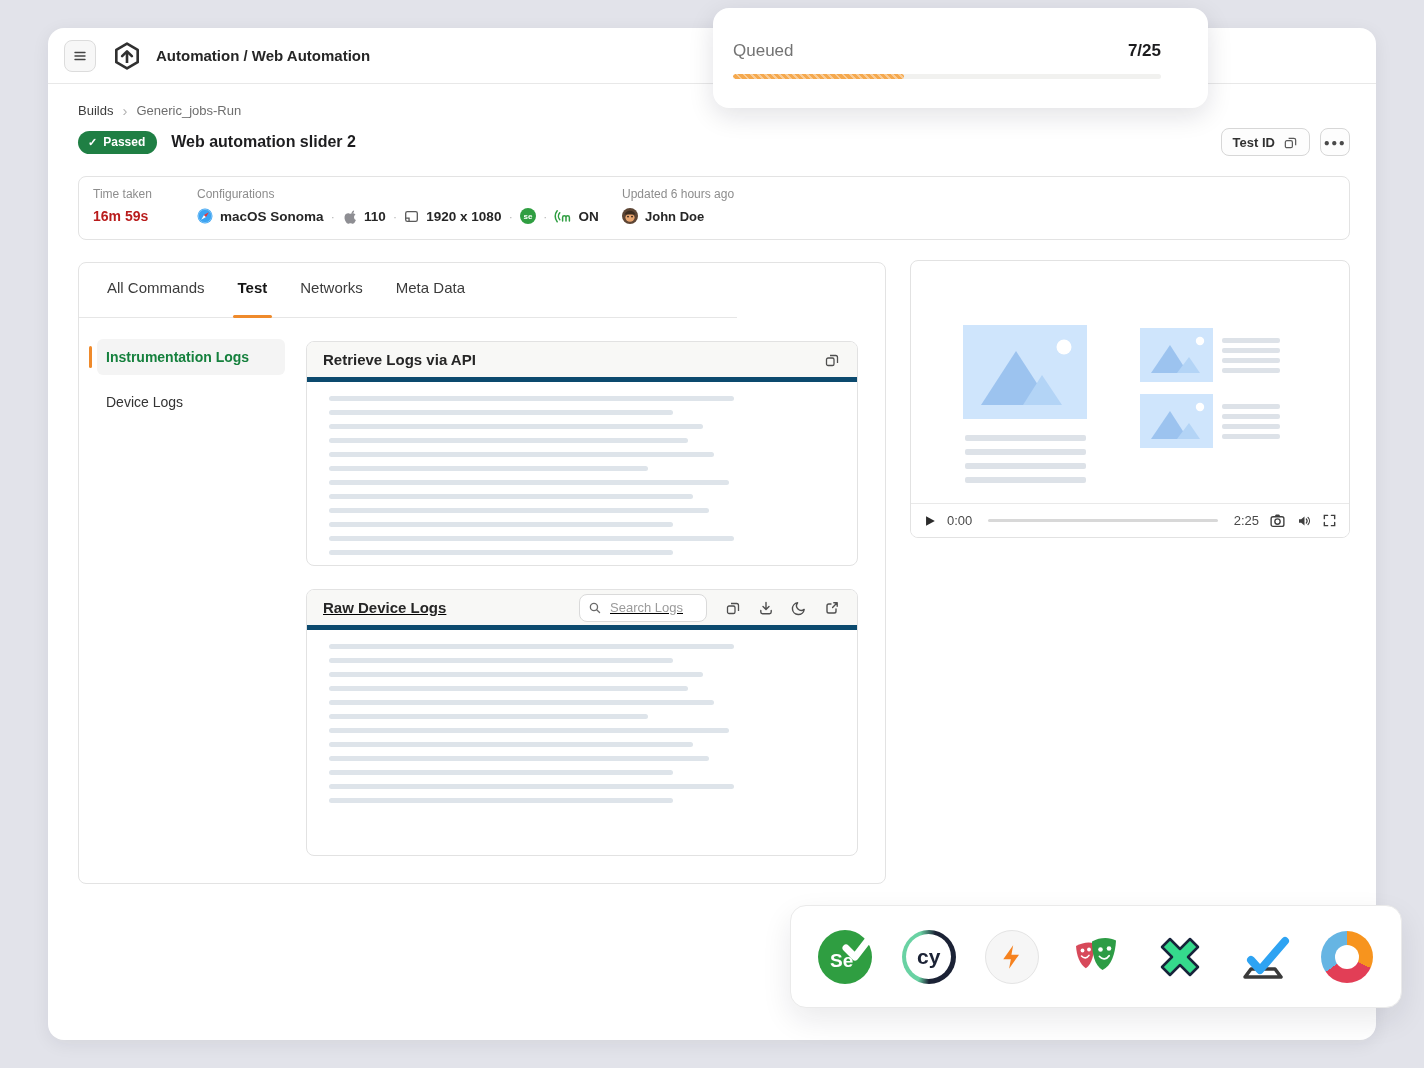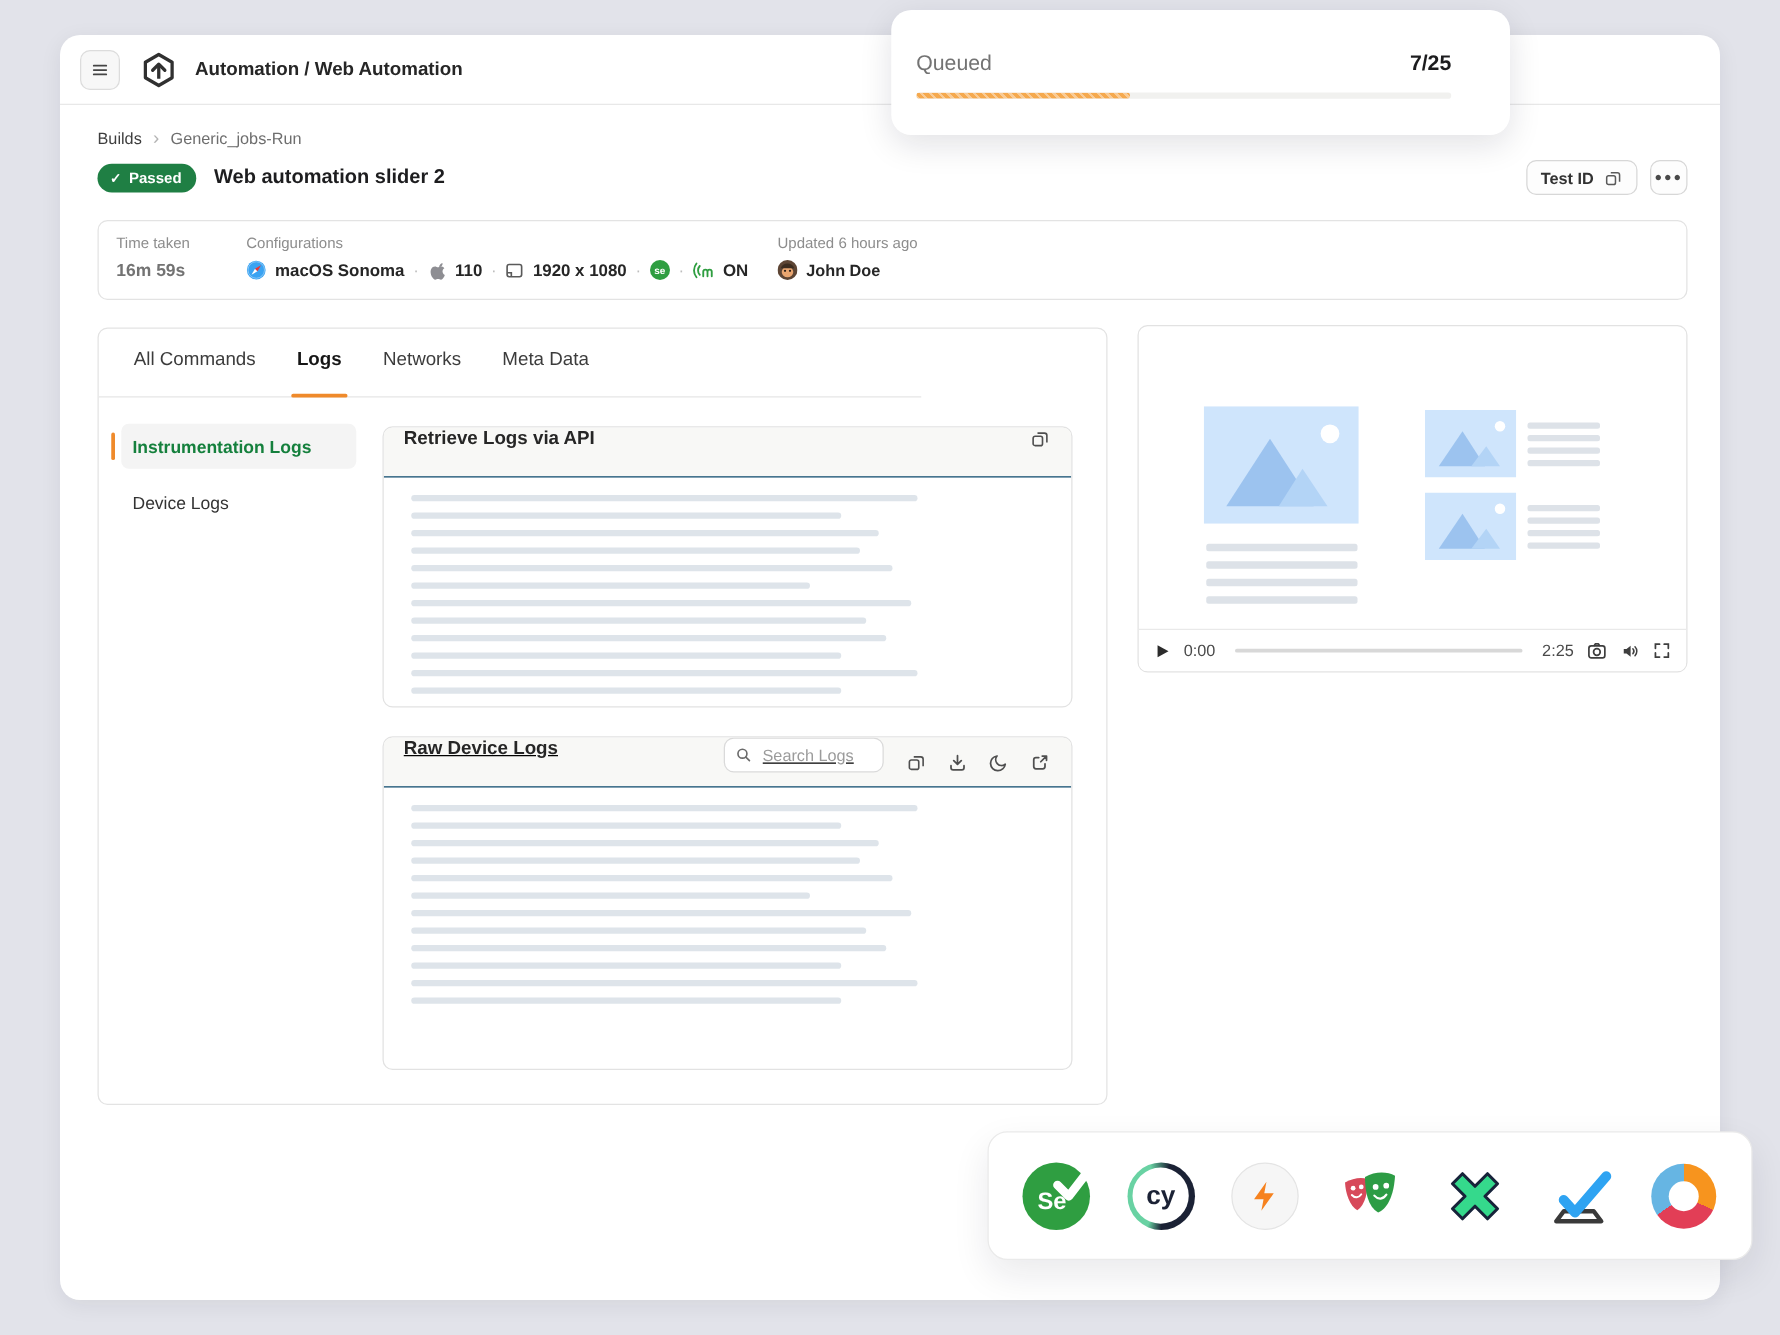--- a/index.html
+++ b/index.html
@@ -43,21 +43,21 @@
   .test-id-btn{height:28px;padding:0 11px;border:1px solid #d7d7d7;border-radius:8px;background:#fdfdfd;
     display:inline-flex;align-items:center;gap:8px;font-size:13px;font-weight:600;color:#323232;cursor:pointer;}
   .more-btn{width:30px;height:28px;border:1px solid #d7d7d7;border-radius:8px;background:#fdfdfd;color:#4a4a4a;
     display:flex;align-items:center;justify-content:center;font-size:10px;letter-spacing:1.5px;cursor:pointer;}
 
   
   .info-bar{position:absolute;left:30px;top:148px;width:1272px;height:64px;border:1px solid #e3e3e3;border-radius:8px;box-sizing:border-box;}
   .info-group{position:absolute;top:10px;}
   .g-time{left:14px;}  .g-config{left:118px;}  .g-updated{left:543px;}
   .info-label{font-size:12px;color:#8d8d8d;margin-bottom:7px;}
-  .info-value{font-size:14px;font-weight:700;color:#737373;}
+  .info-value{font-size:14px;font-weight:700;color:#b91c1c;}
   .config-row{display:flex;align-items:center;gap:7px;font-size:13.5px;font-weight:700;color:#262626;}
   .cfg-sep{color:#bdbdbd;font-weight:400;}
   .cfg-icon{display:flex;align-items:center;}
   .se-mini{width:16px;height:16px;border-radius:50%;background:#2f9e41;color:#fff;font-size:8px;font-weight:700;
     display:flex;align-items:center;justify-content:center;}
   .user-row{display:flex;align-items:center;gap:7px;font-size:13px;font-weight:700;color:#262626;margin-top:1px;}
 
   
   .commands-card{position:absolute;left:30px;top:234px;width:808px;height:622px;border:1px solid #e3e3e3;
     border-radius:8px;background:#fff;box-sizing:border-box;}
@@ -68,21 +68,21 @@
   .tabs-divider{position:absolute;left:0;top:54px;width:658px;height:1px;background:#e6e6e6;}
   .log-nav-active{position:absolute;left:18px;top:76px;width:188px;height:36px;background:#f4f4f4;border-radius:6px;
     display:flex;align-items:center;padding-left:9px;font-size:14px;font-weight:600;color:#15803d;box-sizing:border-box;cursor:pointer;}
   .active-bar{position:absolute;left:10px;top:83px;width:3px;height:22px;background:#ef8a2b;border-radius:2px;}
   .log-nav-plain{position:absolute;left:27px;top:131px;font-size:14px;color:#333;cursor:pointer;}
 
   .panel{position:absolute;left:227px;width:552px;border:1px solid #e2e2e2;border-radius:8px;background:#fff;
     box-sizing:border-box;overflow:hidden;}
   .panel.api{top:78px;height:225px;}
   .panel.raw{top:326px;height:267px;text-decoration:underline;}
-  .panel-header{height:40px;background:#f8f8f6;border-bottom:1px solid #0c4a6e;display:flex;
+  .panel-header{height:40px;background:#f8f8f6;border-bottom:5px solid #0c4a6e;display:flex;align-items:center;
     padding:0 16px;box-sizing:border-box;}
   .panel-title{font-size:15px;font-weight:700;color:#262626;}
   .header-spacer{margin-left:auto;}
   .icon-btn{width:18px;height:18px;display:flex;align-items:center;justify-content:center;color:#4f4f4f;cursor:pointer;}
   .raw-icons{display:flex;align-items:center;gap:15px;margin-left:17px;}
   .search-box{display:flex;align-items:center;gap:6px;height:28px;width:128px;border:1px solid #dadada;border-radius:8px;
     background:#fff;padding:0 8px;box-sizing:border-box;}
   .search-box input{border:none;outline:none;width:100%;font-size:13px;color:#333;font-family:inherit;background:transparent;}
   .search-box input::placeholder{color:#9b9b9b;}
   .panel-body{padding:14px 22px 0;}
@@ -229,21 +229,21 @@
             </svg>
           </span>
           <span>John Doe</span>
         </div>
       </div>
     </div>
 
     <div class="commands-card">
       <div class="tabs">
         <div class="tab">All Commands</div>
-        <div class="tab active">Logs</div>
+        <div class="tab active">Test</div>
         <div class="tab">Networks</div>
         <div class="tab">Meta Data</div>
       </div>
       <div class="tabs-divider"></div>
 
       <div class="active-bar"></div>
       <div class="log-nav-active">Instrumentation Logs</div>
       <div class="log-nav-plain">Device Logs</div>
 
       <div class="panel api">

